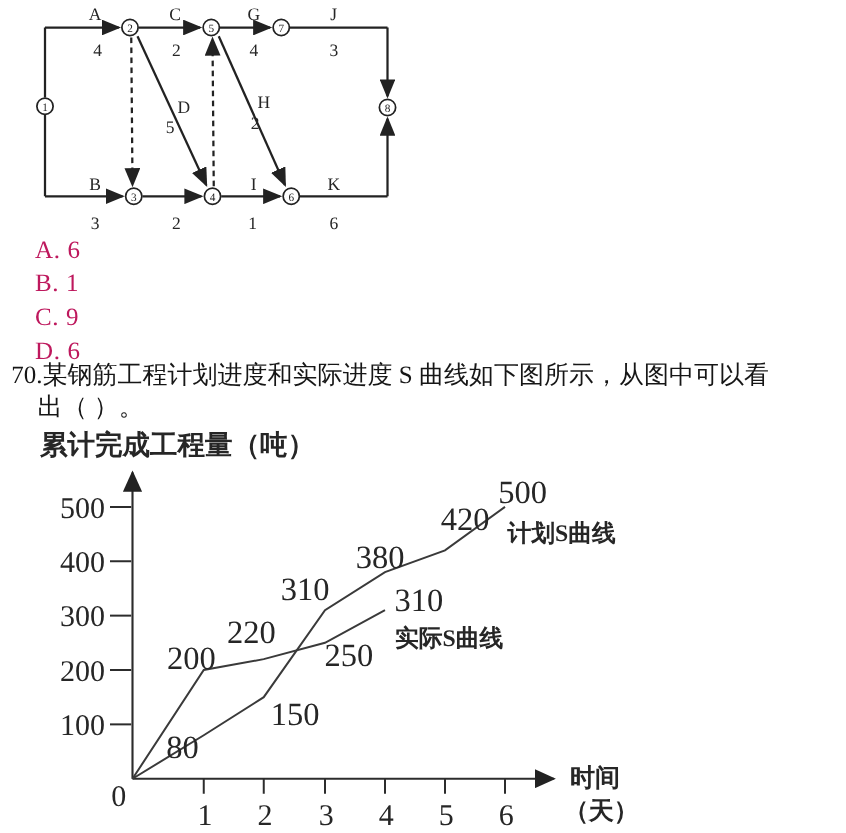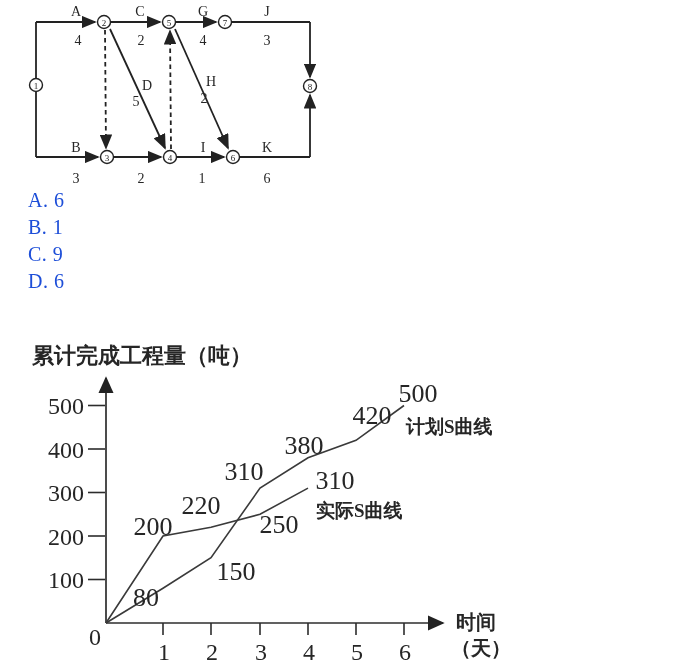--- a/index.html
+++ b/index.html
@@ -10,21 +10,21 @@
     font-family:"Liberation Serif","DejaVu Serif",serif;
     color:#1d1d1d;
     overflow:hidden;
   }
   svg text{fill:#262626;}
   .net-letter{font-size:14px;}
   .net-dur{font-size:14px;}
   .node-num{font-size:9px;}
   .options{
     position:absolute;left:28px;top:187px;
-    font-size:20px;line-height:27px;color:#1d4ed8;
+    font-size:20px;line-height:27px;color:#be185d;
     letter-spacing:0.5px;
   }
   .question{
     position:absolute;left:9px;top:287px;width:668px;
     font-size:20px;line-height:26px;color:#161616;
   }
   .question .q-line2{margin-left:21px;}
   .chart-title{font-size:22px;font-weight:bold;}
   .legend{font-size:19px;font-weight:bold;}
   .axis-cjk{font-size:20px;font-weight:bold;}
@@ -106,20 +106,24 @@
     </g>
   </svg>
 
   <div class="options">
     <div>A. 6</div>
     <div>B. 1</div>
     <div>C. 9</div>
     <div>D. 6</div>
   </div>
 
+  <div class="question">
+    <div class="q-line1">70.某钢筋工程计划进度和实际进度 S 曲线如下图所示，从图中可以看</div>
+    <div class="q-line2">出（  ）。</div>
+  </div>
 
   <svg id="chart" style="position:absolute;left:0;top:336px" width="560" height="330" viewBox="0 0 560 330">
     <defs>
       <marker id="axarr" markerWidth="11" markerHeight="9" refX="9" refY="4.5" orient="auto">
         <path d="M0,0 L10,4.5 L0,9 z" fill="#222"></path>
       </marker>
     </defs>
 
     <text class="chart-title" x="32" y="27">累计完成工程量（吨）</text>
 

